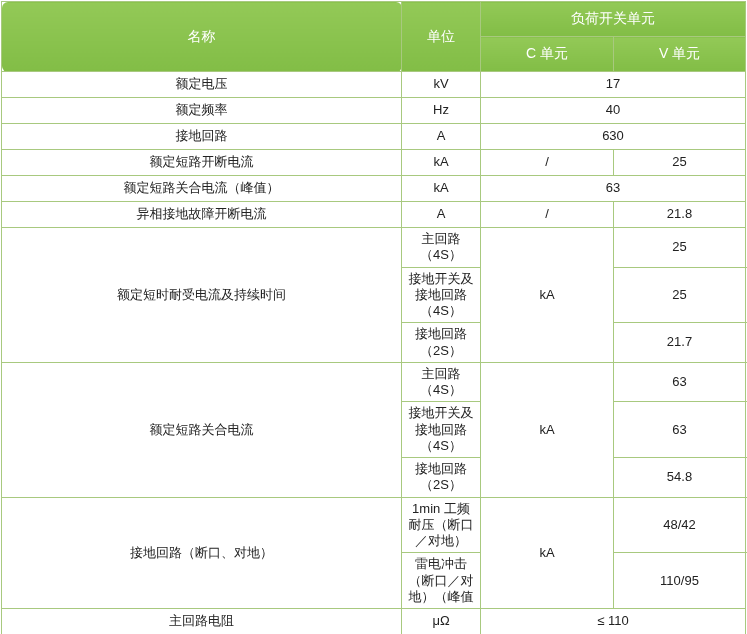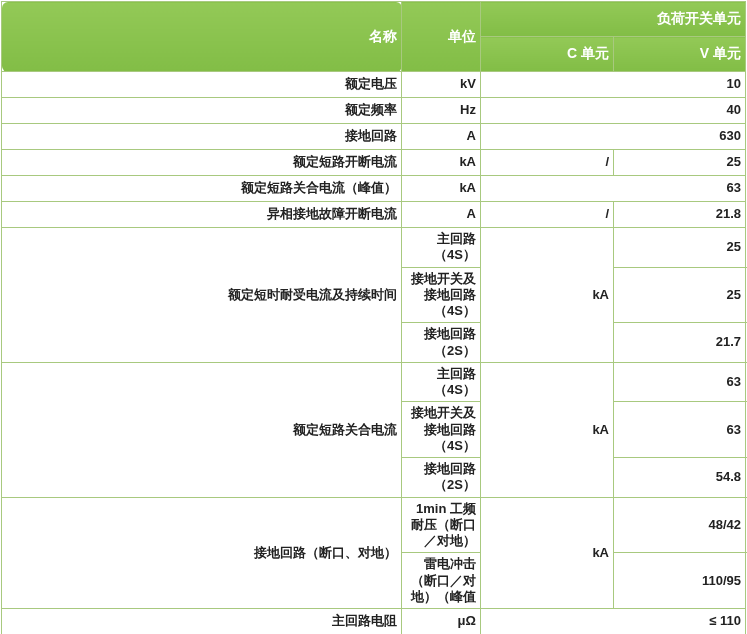--- a/index.html
+++ b/index.html
@@ -16,24 +16,24 @@
   table.spec {
     border-collapse: collapse;
     table-layout: fixed;
     width: 745px;
     margin: 1px 0 0 1px;
     font-size: 13px;
     color: #222;
   }
   table.spec td, table.spec th {
     border: 1px solid #a8c97f;
-    text-align: right;
+    text-align: center;
     vertical-align: middle;
     padding: 3px 4px;
-    font-weight: bold;
+    font-weight: normal;
     line-height: 1.25;
   }
   thead th {
     background: #8cc152;
     background: linear-gradient(#93c957, #82bd46);
     color: #ffffff;
     font-size: 14px;
     border-color: #b6d690;
     height: 28px;
   }
@@ -69,21 +69,21 @@
     </tr>
     <tr>
       <th>C 单元</th>
       <th>V 单元</th>
     </tr>
   </thead>
   <tbody>
       <tr>
         <td class="name-left">额定电压</td>
         <td>kV</td>
-        <td colspan="2">10</td>
+        <td colspan="2">17</td>
       </tr>
       <tr>
         <td class="name-left">额定频率</td>
         <td>Hz</td>
         <td colspan="2">40</td>
       </tr>
       <tr>
         <td class="name-left">接地回路</td>
         <td>A</td>
         <td colspan="2">630</td>

